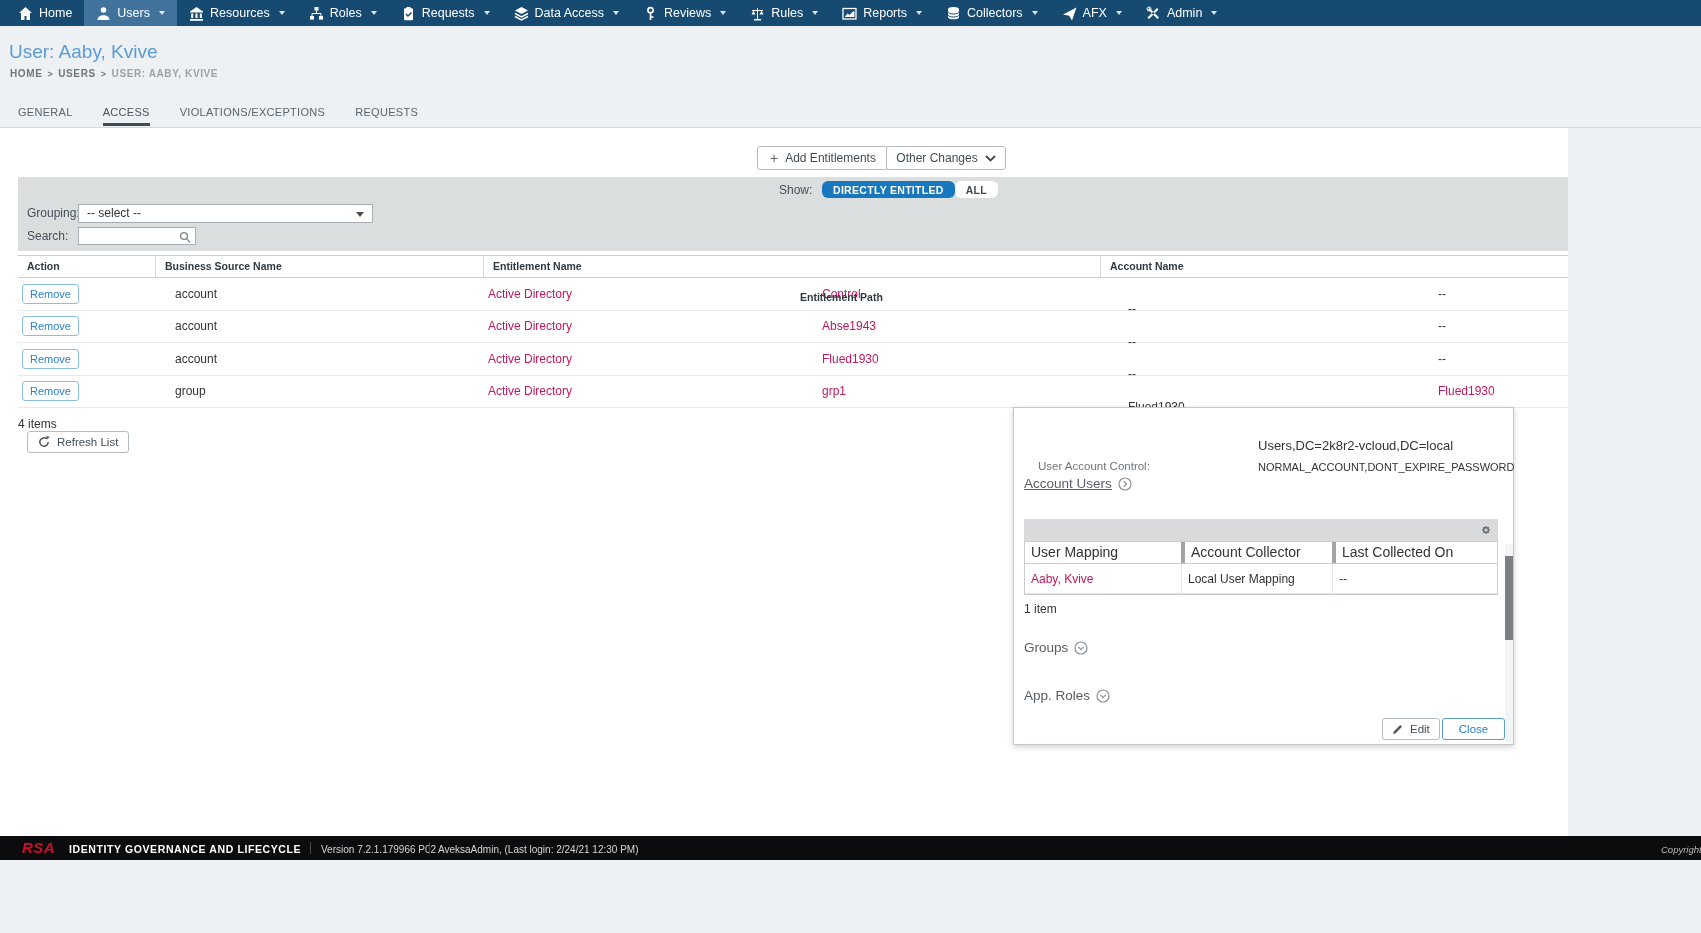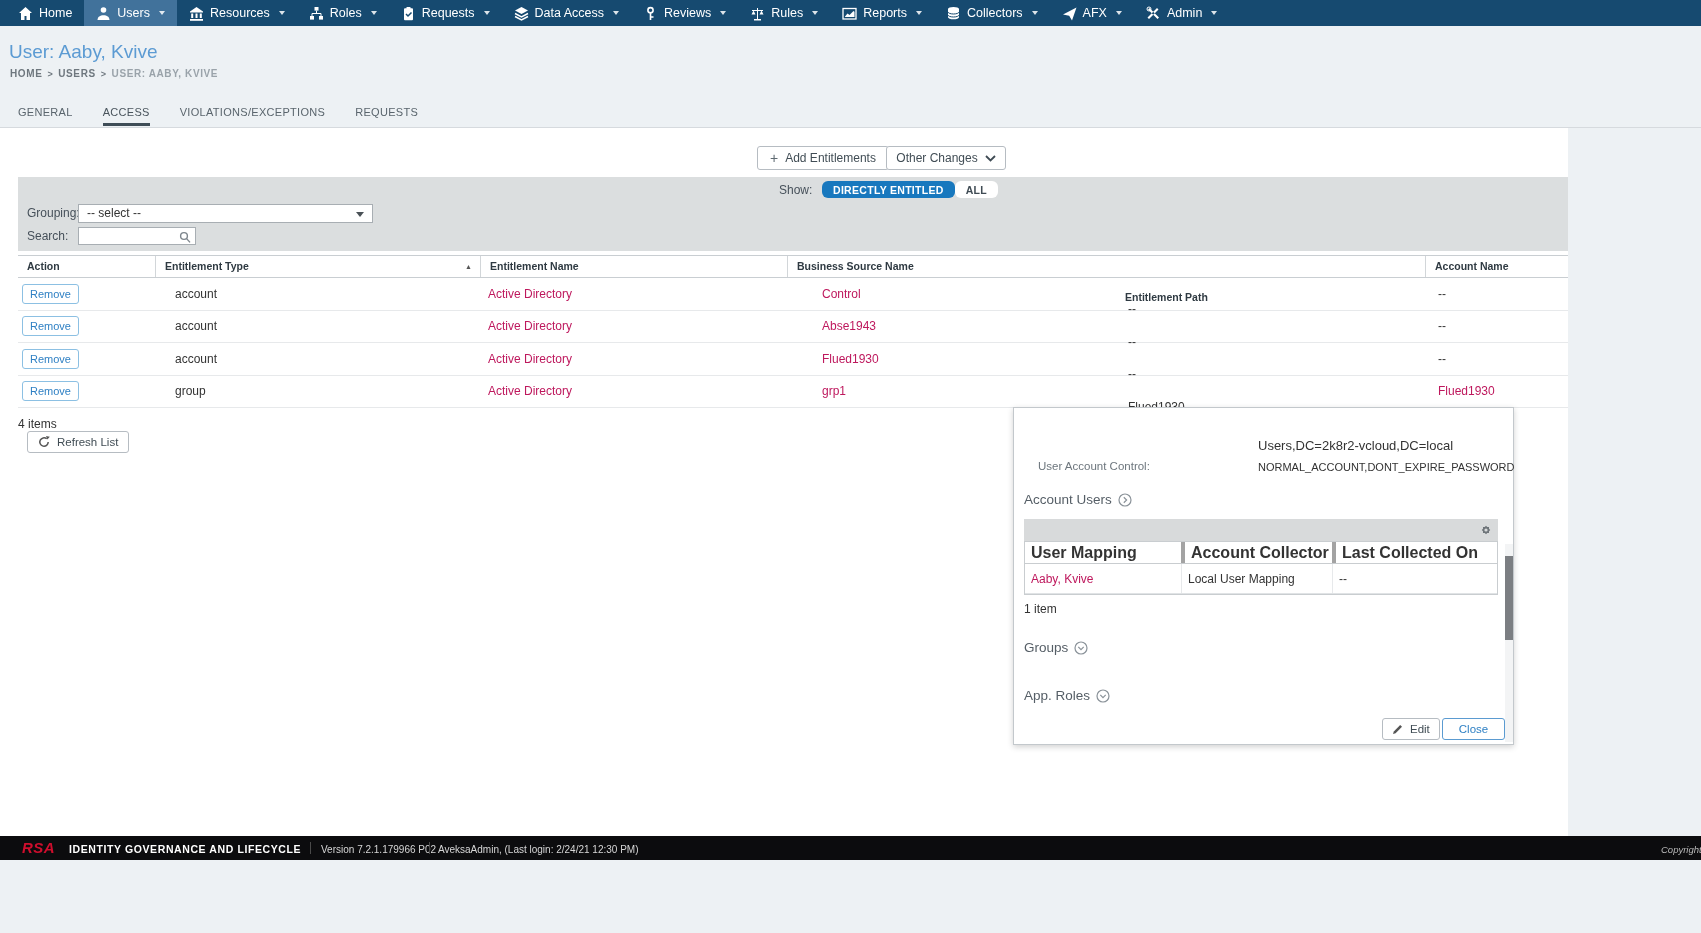--- a/index.html
+++ b/index.html
@@ -69,28 +69,28 @@
   .btn-refresh { position:absolute; left:27px; top:303px; height:22px; padding:0 10px; font-size:11.5px; }
 
   
   .popup { position:absolute; left:1013px; top:407px; width:501px; height:338px; background:#fff; border:1px solid #c3c8cc; box-shadow:0 2px 6px rgba(0,0,0,.18); }
   .popup-header { position:absolute; left:0; top:0; width:100%; height:25px; background:#0b4c8c; color:#fff; font-size:12px; font-weight:700; line-height:25px; padding-left:10px; }
   .popup-close { position:absolute; right:7px; top:0; color:#fff; font-size:16px; font-weight:700; line-height:25px; cursor:pointer; }
   .dn-value { position:absolute; left:244px; top:30px; font-size:13px; color:#333;text-align:right; }
   .uac-label { position:absolute; left:24px; top:52px; font-size:11.5px; color:#6d767d; }
   .uac-value { position:absolute; left:244px; top:53px; font-size:11px; color:#333; }
   .section-head { position:absolute; display:flex; align-items:center; gap:6px; font-size:13.5px; color:#555e66; cursor:pointer; }
-  .sh-users { left:10px; top:84px; }
+  .sh-users { left:10px; top:68px;text-decoration:underline; }
   .sh-groups { left:10px; top:232px; }
   .sh-roles { left:10px; top:280px; }
   .ptoolbar { position:absolute; left:10px; top:111px; width:474px; height:22px; background:#d8dadb; }
   .gear { position:absolute; right:5px; top:4px; cursor:pointer; }
   .ptable { position:absolute; left:10px; top:133px; width:474px; border:1px solid #c9cdd0; }
   .pthead { display:flex; height:22px; border-bottom:1px solid #c9cdd0; background:#fff; }
-  .pth { font-size:16px; font-weight:700; color:#333; line-height:21px; padding-left:6px; }
+  .pth { font-size:14px; font-weight:400; color:#333; line-height:21px; padding-left:6px; }
   .pth + .pth { border-left:4px solid #a3a3a3; }
   .p0{width:156px;} .p1{width:151px;} .p2{width:165px;}
   .ptr { display:flex; height:30px; align-items:center; border-bottom:1px solid #e0e3e5; }
   .ptd { font-size:12px; color:#333; padding-left:6px; height:100%; display:flex; align-items:center; }
   .ptd + .ptd { border-left:1px solid #e7e9eb; }
   .p-items { position:absolute; left:10px; top:194px; font-size:12px; color:#333; }
   .btn-edit { position:absolute; left:368px; top:310px; height:22px; padding:0 9px; font-size:11.5px; }
   .btn-close { position:absolute; left:428px; top:310px; height:22px; width:63px; font-size:11.5px; border:1px solid #5b9bd1; color:#2f80c4; }
   .scroll-track { position:absolute; left:491px; top:136px; width:8px; height:198px; background:#f3f4f5; }
   .scroll-thumb { position:absolute; left:491px; top:148px; width:8px; height:84px; background:#7b7e82; cursor:pointer; }
@@ -282,23 +282,22 @@
       <input type="text" style="">
       <span class="search-icon"><svg width="12" height="13" viewBox="0 0 12 13">
             <circle cx="5" cy="5" r="3.4" fill="none" stroke="#7d858c" stroke-width="1.4"></circle>
             <line x1="7.6" y1="7.6" x2="11" y2="11.4" stroke="#7d858c" stroke-width="1.4"></line>
           </svg></span>
     </div>
 
     <div class="etable">
       <div class="thead">
         <div class="th c0">Action</div>
-        <div class="th c1"><span>Entitlement Type</span><span class="sort-asc">▲</span></div>
+        <div class="th c2">Business Source Name</div>
         <div class="th c3">Entitlement Name</div>
-        <div class="th c2">Business Source Name</div>
         <div class="th c4">Entitlement Path</div>
         <div class="th c5">Account Name</div>
       </div>
       <div class="tr">
         <div class="td c0"><button class="btn-remove">Remove</button></div>
         <div class="td c1">account</div>
         <div class="td c2"><span class="link">Active Directory</span></div>
         <div class="td c3"><span class="link">Control</span></div>
         <div class="td c4">--</div>
         <div class="td c5">--</div>

